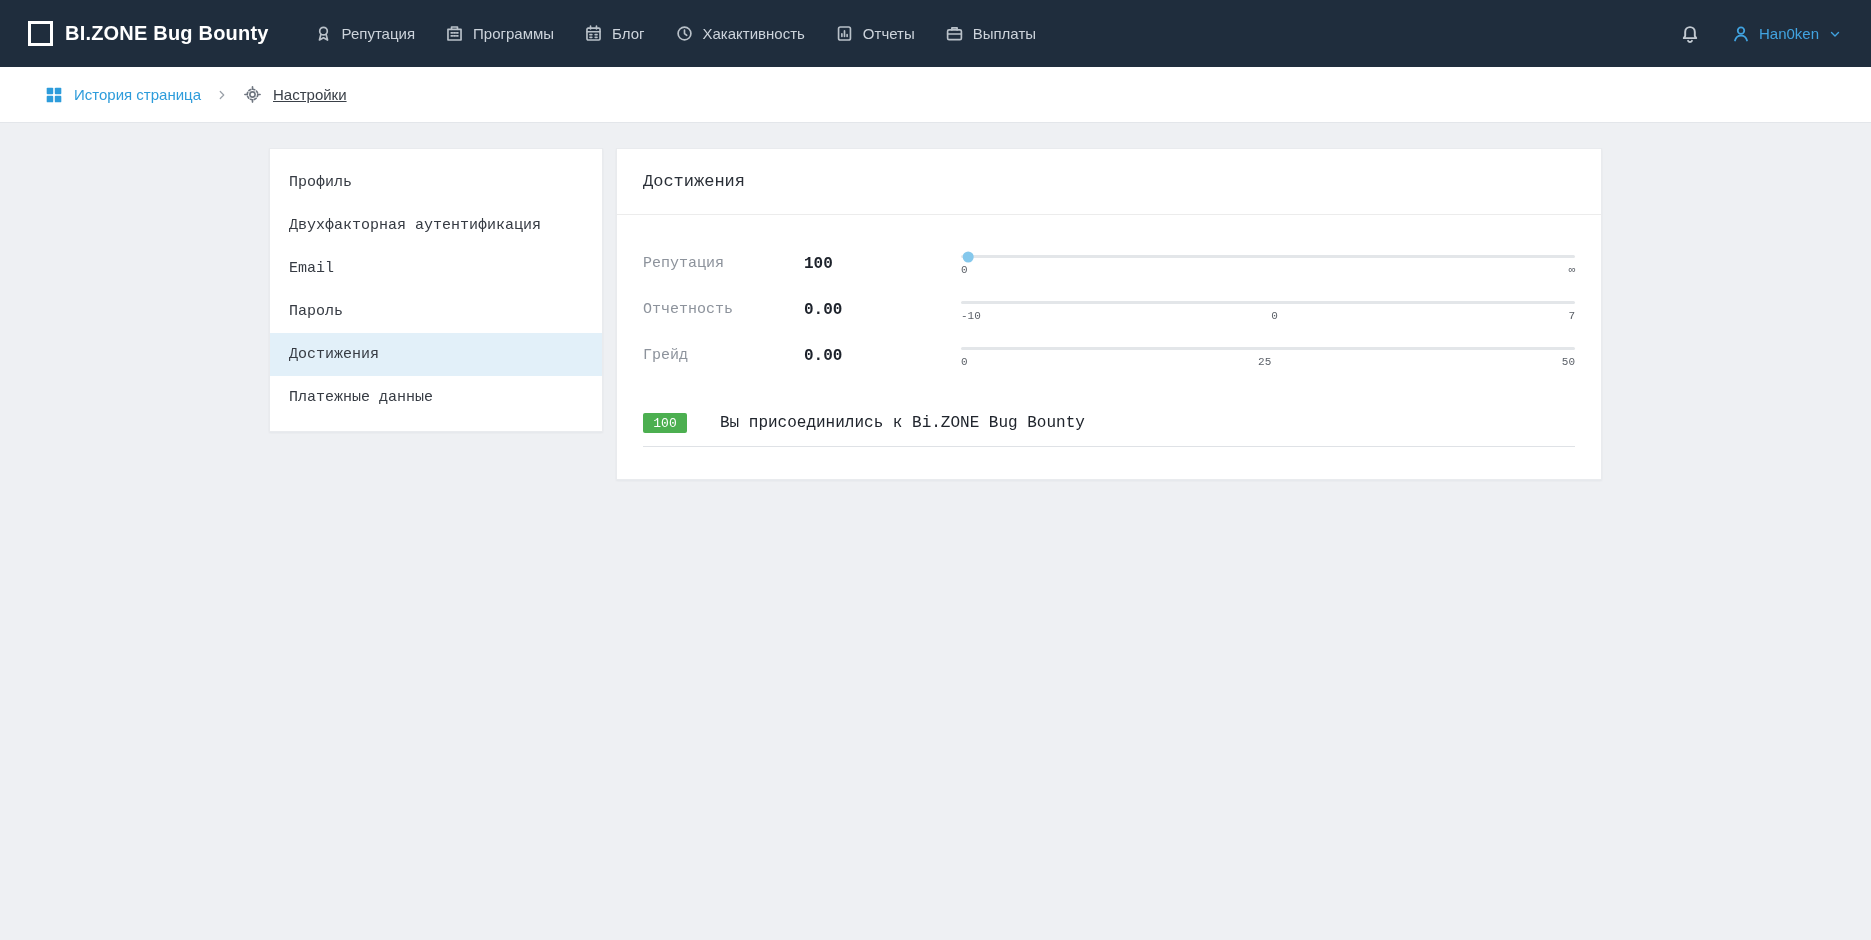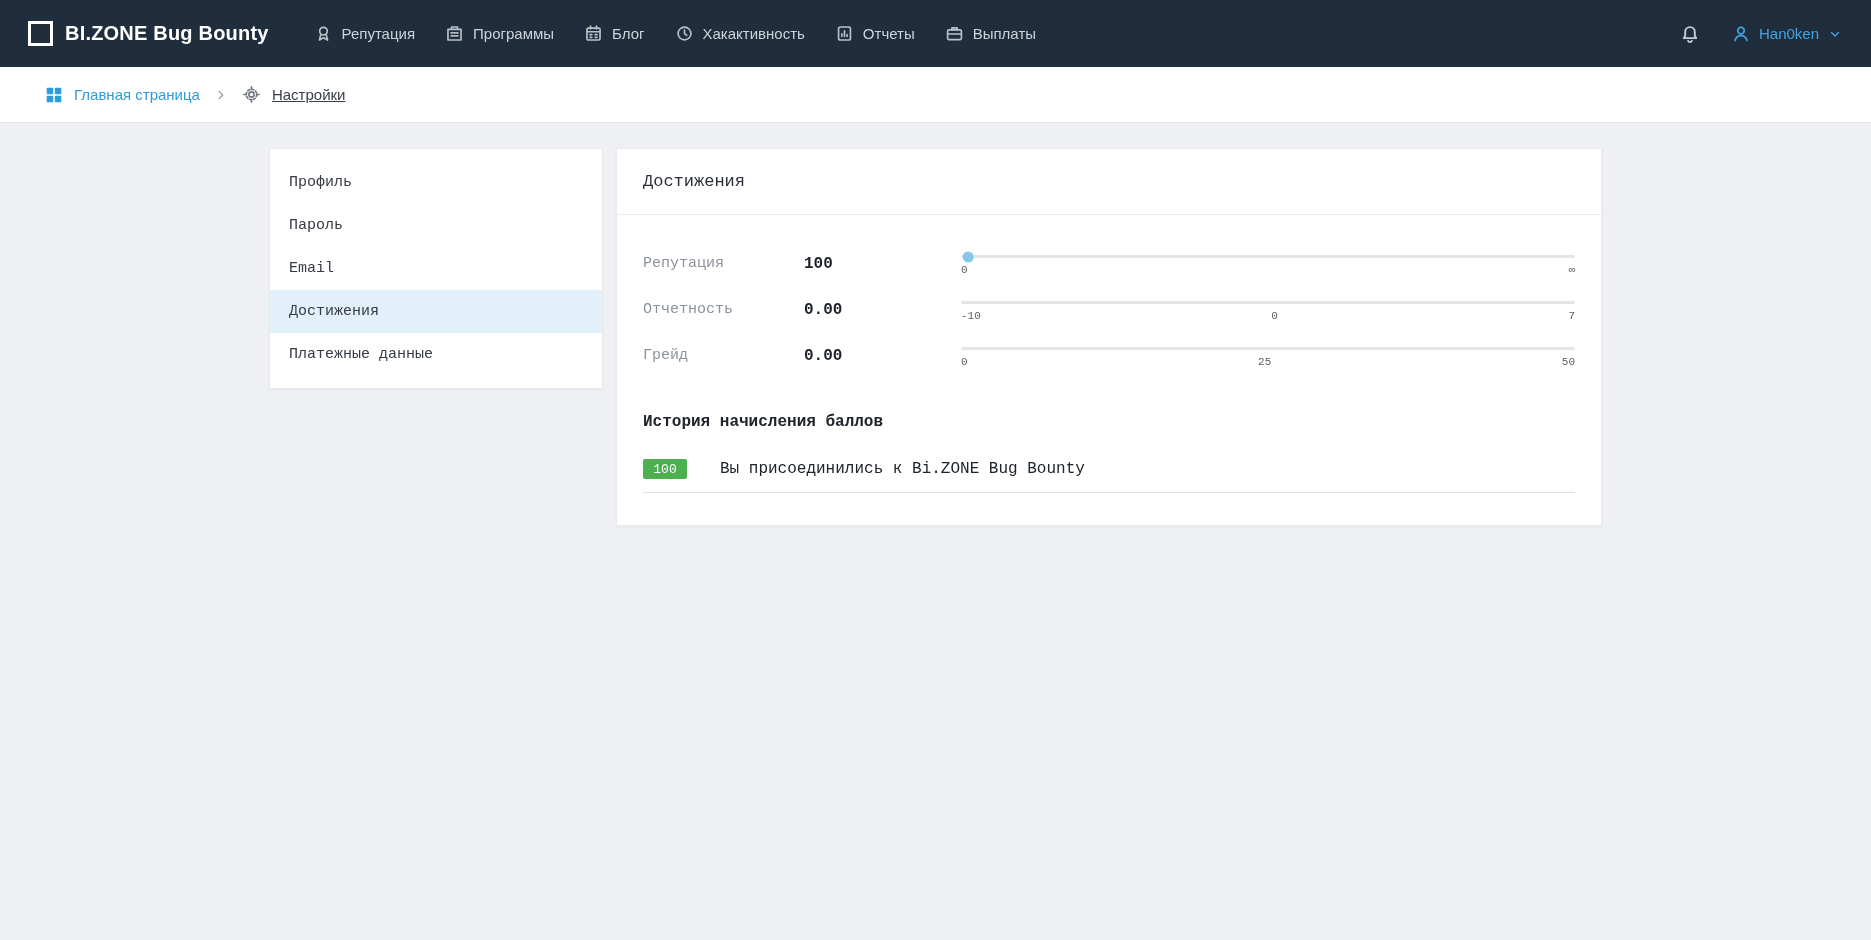--- a/index.html
+++ b/index.html
@@ -145,21 +145,21 @@
 <div class="breadcrumb-bar">
   <a class="crumb-home">
     <span class="icon">
         <svg viewBox="0 0 16 16" fill="currentColor">
           <rect x="1.5" y="1.5" width="5.8" height="5.8" rx="0.8"></rect>
           <rect x="8.7" y="1.5" width="5.8" height="5.8" rx="0.8"></rect>
           <rect x="1.5" y="8.7" width="5.8" height="5.8" rx="0.8"></rect>
           <rect x="8.7" y="8.7" width="5.8" height="5.8" rx="0.8"></rect>
         </svg>
       </span>
-    <span>Главная страница</span>
+    <span>История страница</span>
   </a>
   <span class="crumb-sep">
       <svg viewBox="0 0 16 16" fill="none" stroke="currentColor" stroke-width="1.4" stroke-linecap="round" stroke-linejoin="round">
         <path d="M6 4l4 4-4 4"></path>
       </svg>
     </span>
   <span class="crumb-current">
     <span class="gear-wrap">
         <svg viewBox="0 0 16 16" fill="none" stroke="currentColor" stroke-width="1.4" stroke-linecap="round" stroke-linejoin="round">
           <circle cx="8" cy="8" r="2.2"></circle>
@@ -167,22 +167,23 @@
           <path d="M8 1.6v2M8 12.4v2M1.6 8h2M12.4 8h2"></path>
         </svg>
       </span>
     <span>Настройки</span>
   </span>
 </div>
 
 <main class="content">
   <aside class="card sidebar" id="sidebar">
       <div class="side-item">Профиль</div>
+      <div class="side-item">Двухфакторная аутентификация</div>
+      <div class="side-item">Email</div>
       <div class="side-item">Пароль</div>
-      <div class="side-item">Email</div>
       <div class="side-item active">Достижения</div>
       <div class="side-item">Платежные данные</div>
     </aside>
 
   <section class="card main-card">
     <div class="card-header">
       <h2>Достижения</h2>
     </div>
     <div class="metrics" id="metrics">
         <div class="metric-row">
@@ -217,21 +218,20 @@
             <div class="track"></div>
             <div class="ticks">
               <span>0</span>
               <span>25</span>
               <span>50</span>
             </div>
           </div>
         </div>
       </div>
     <div class="history">
-      <h3>История начисления баллов</h3>
       <div id="history-items">
           <div class="history-item">
             <span class="badge">100</span>
             <span class="history-text">Вы присоединились к Bi.ZONE Bug Bounty</span>
           </div>
         </div>
     </div>
   </section>
 </main>
 

